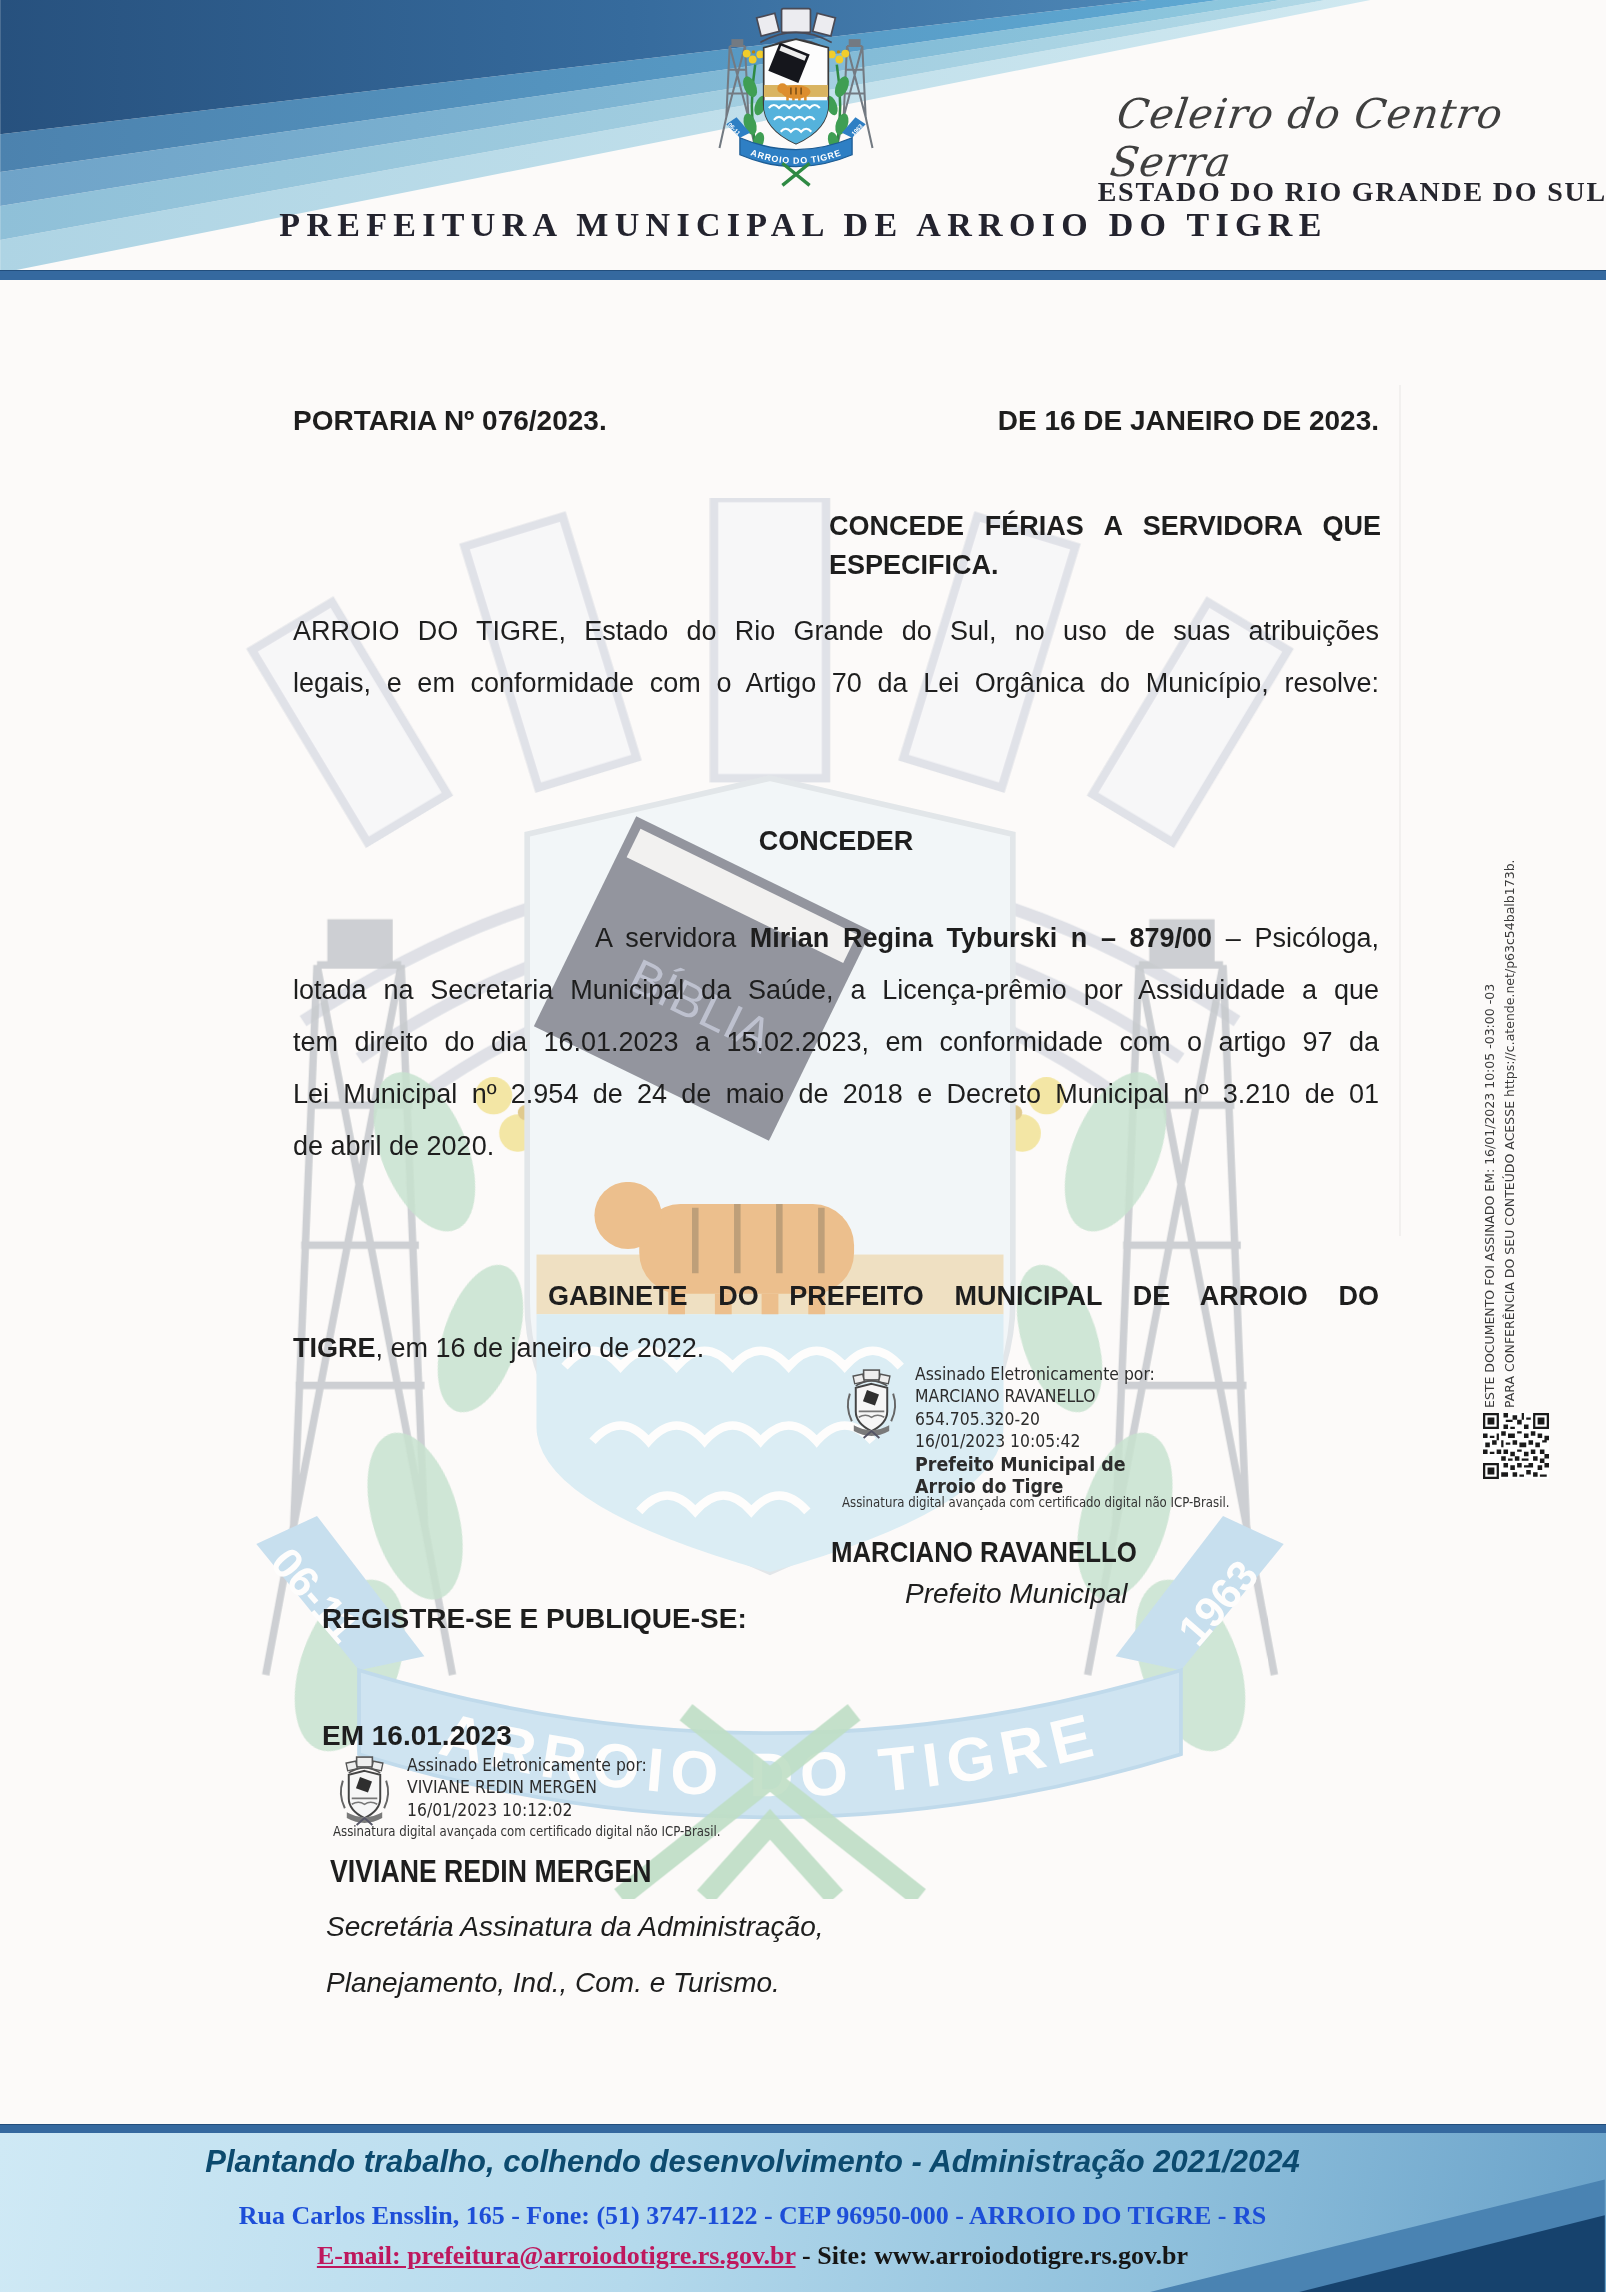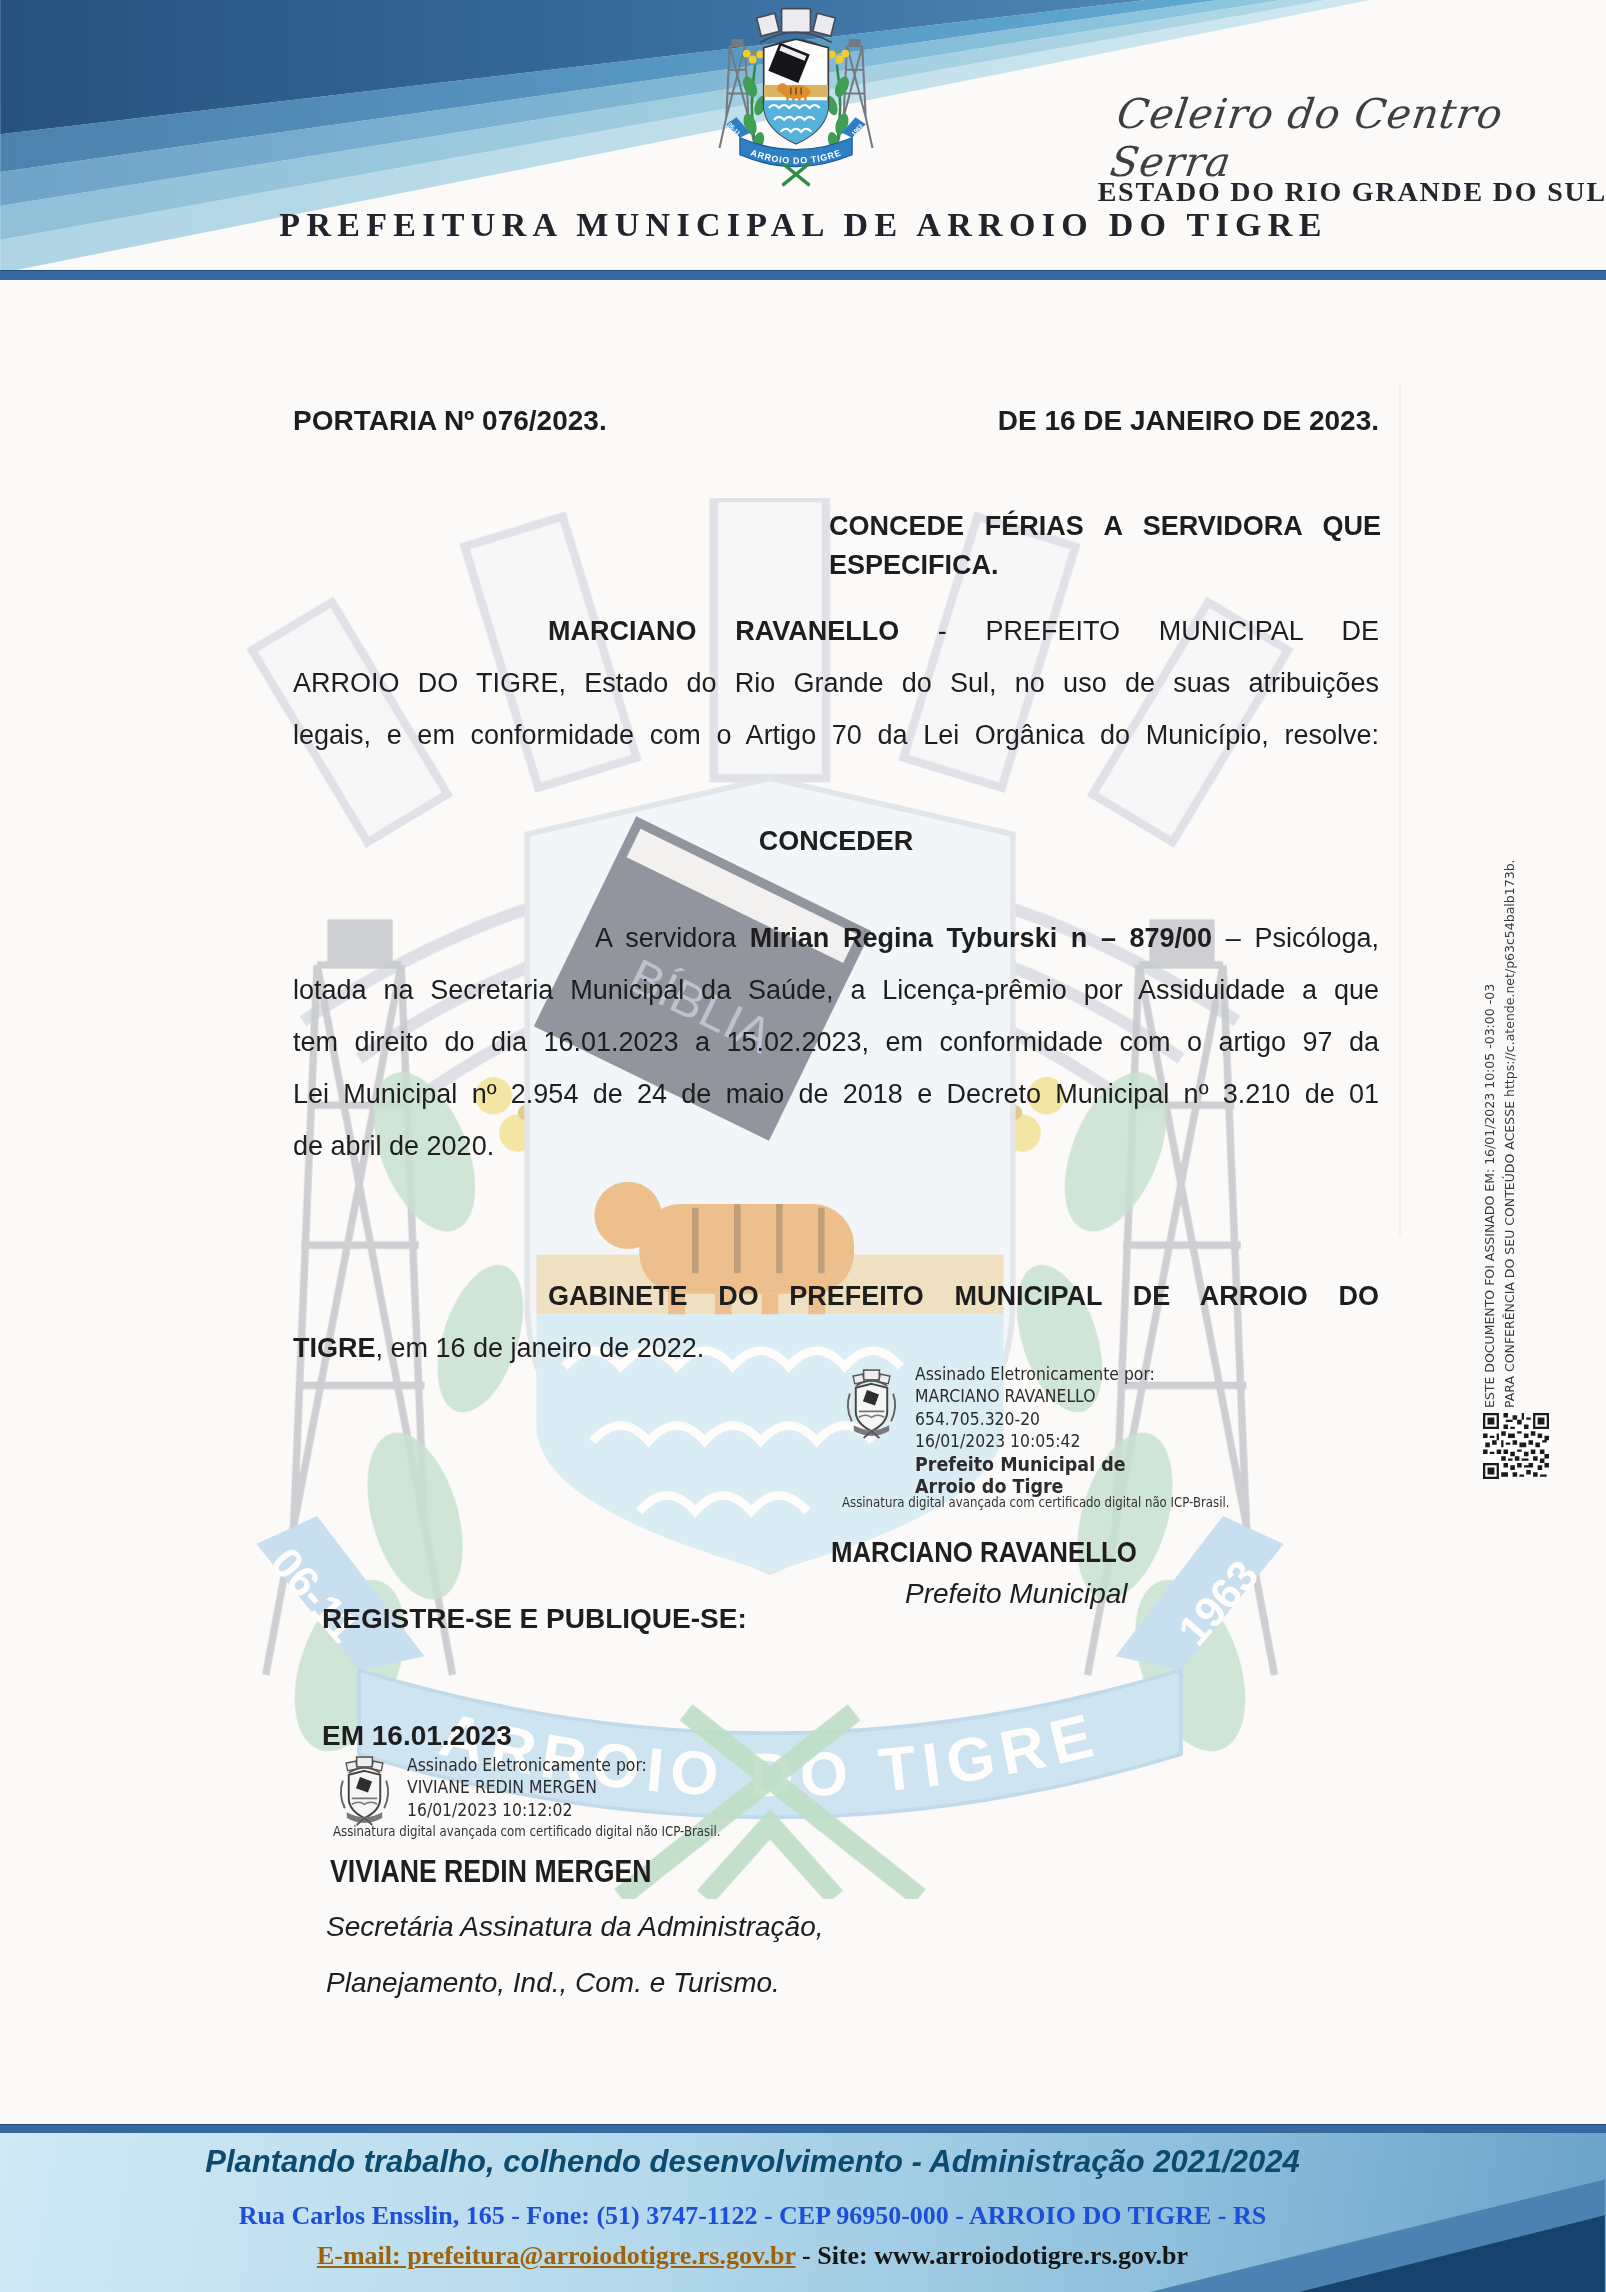--- a/index.html
+++ b/index.html
@@ -62,21 +62,21 @@
   .rule-bottom{top:2124px;}
   .footer-band{left:0;top:2133px;width:1607px;height:159px;
         background:linear-gradient(100deg,#cfe9f5 0%,#b4d9ec 40%,#8fc0dc 72%,#6aa2c9 100%);}
   .footer-wedges{left:0;top:2133px;}
   .f-slogan{left:0;top:2144px;width:1505px;text-align:center;font-weight:700;font-style:italic;
         font-size:31px;color:#0c4a6e;}
   .f-address{left:0;top:2201px;width:1505px;text-align:center;
         font-family:"Liberation Serif",serif;font-weight:700;font-size:26px;color:#1d4ed8;}
   .f-contact{left:0;top:2241px;width:1505px;text-align:center;
         font-family:"Liberation Serif",serif;font-weight:700;font-size:26px;color:#161616;}
-  .f-email{color:#a16207;text-decoration:underline;}
+  .f-email{color:#be185d;text-decoration:underline;}
   .fold{left:1399px;top:385px;width:1.8px;height:851px;background:rgba(60,60,60,.05);}
 </style>
 </head>
 <body>
 
 <div class="page">
 
   <svg width="0" height="0" style="position:absolute" aria-hidden="true">
     <defs>
       <g id="stampcrest">
@@ -279,21 +279,20 @@
     <span>PORTARIA Nº 076/2023.</span>
     <span>DE 16 DE JANEIRO DE 2023.</span>
   </div>
 
   <div class="abs subject">
     <div class="jl">CONCEDE FÉRIAS A SERVIDORA QUE</div>
     <div>ESPECIFICA.</div>
   </div>
 
   <div class="abs para p1">
-    <div class="lnw ind285"><b class="b">MARCIANO RAVANELLO</b><span> - PREFEITO MUNICIPAL DE</span></div>
     <div class="lnw">ARROIO DO TIGRE, Estado do Rio Grande do Sul, no uso de suas atribuições</div>
     <div class="lnw">legais, e em conformidade com o Artigo 70 da Lei Orgânica do Município, resolve:</div>
   </div>
 
   <div class="abs conceder">CONCEDER</div>
 
   <div class="abs para p2">
     <div class="lnw ind337"><span>A servidora </span><b class="b">Mirian Regina Tyburski  n – 879/00</b><span> – Psicóloga,</span></div>
     <div class="lnw">lotada na Secretaria Municipal da Saúde, a Licença-prêmio por Assiduidade a que</div>
     <div class="lnw">tem direito do dia 16.01.2023 a 15.02.2023, em conformidade com o artigo 97 da</div>

